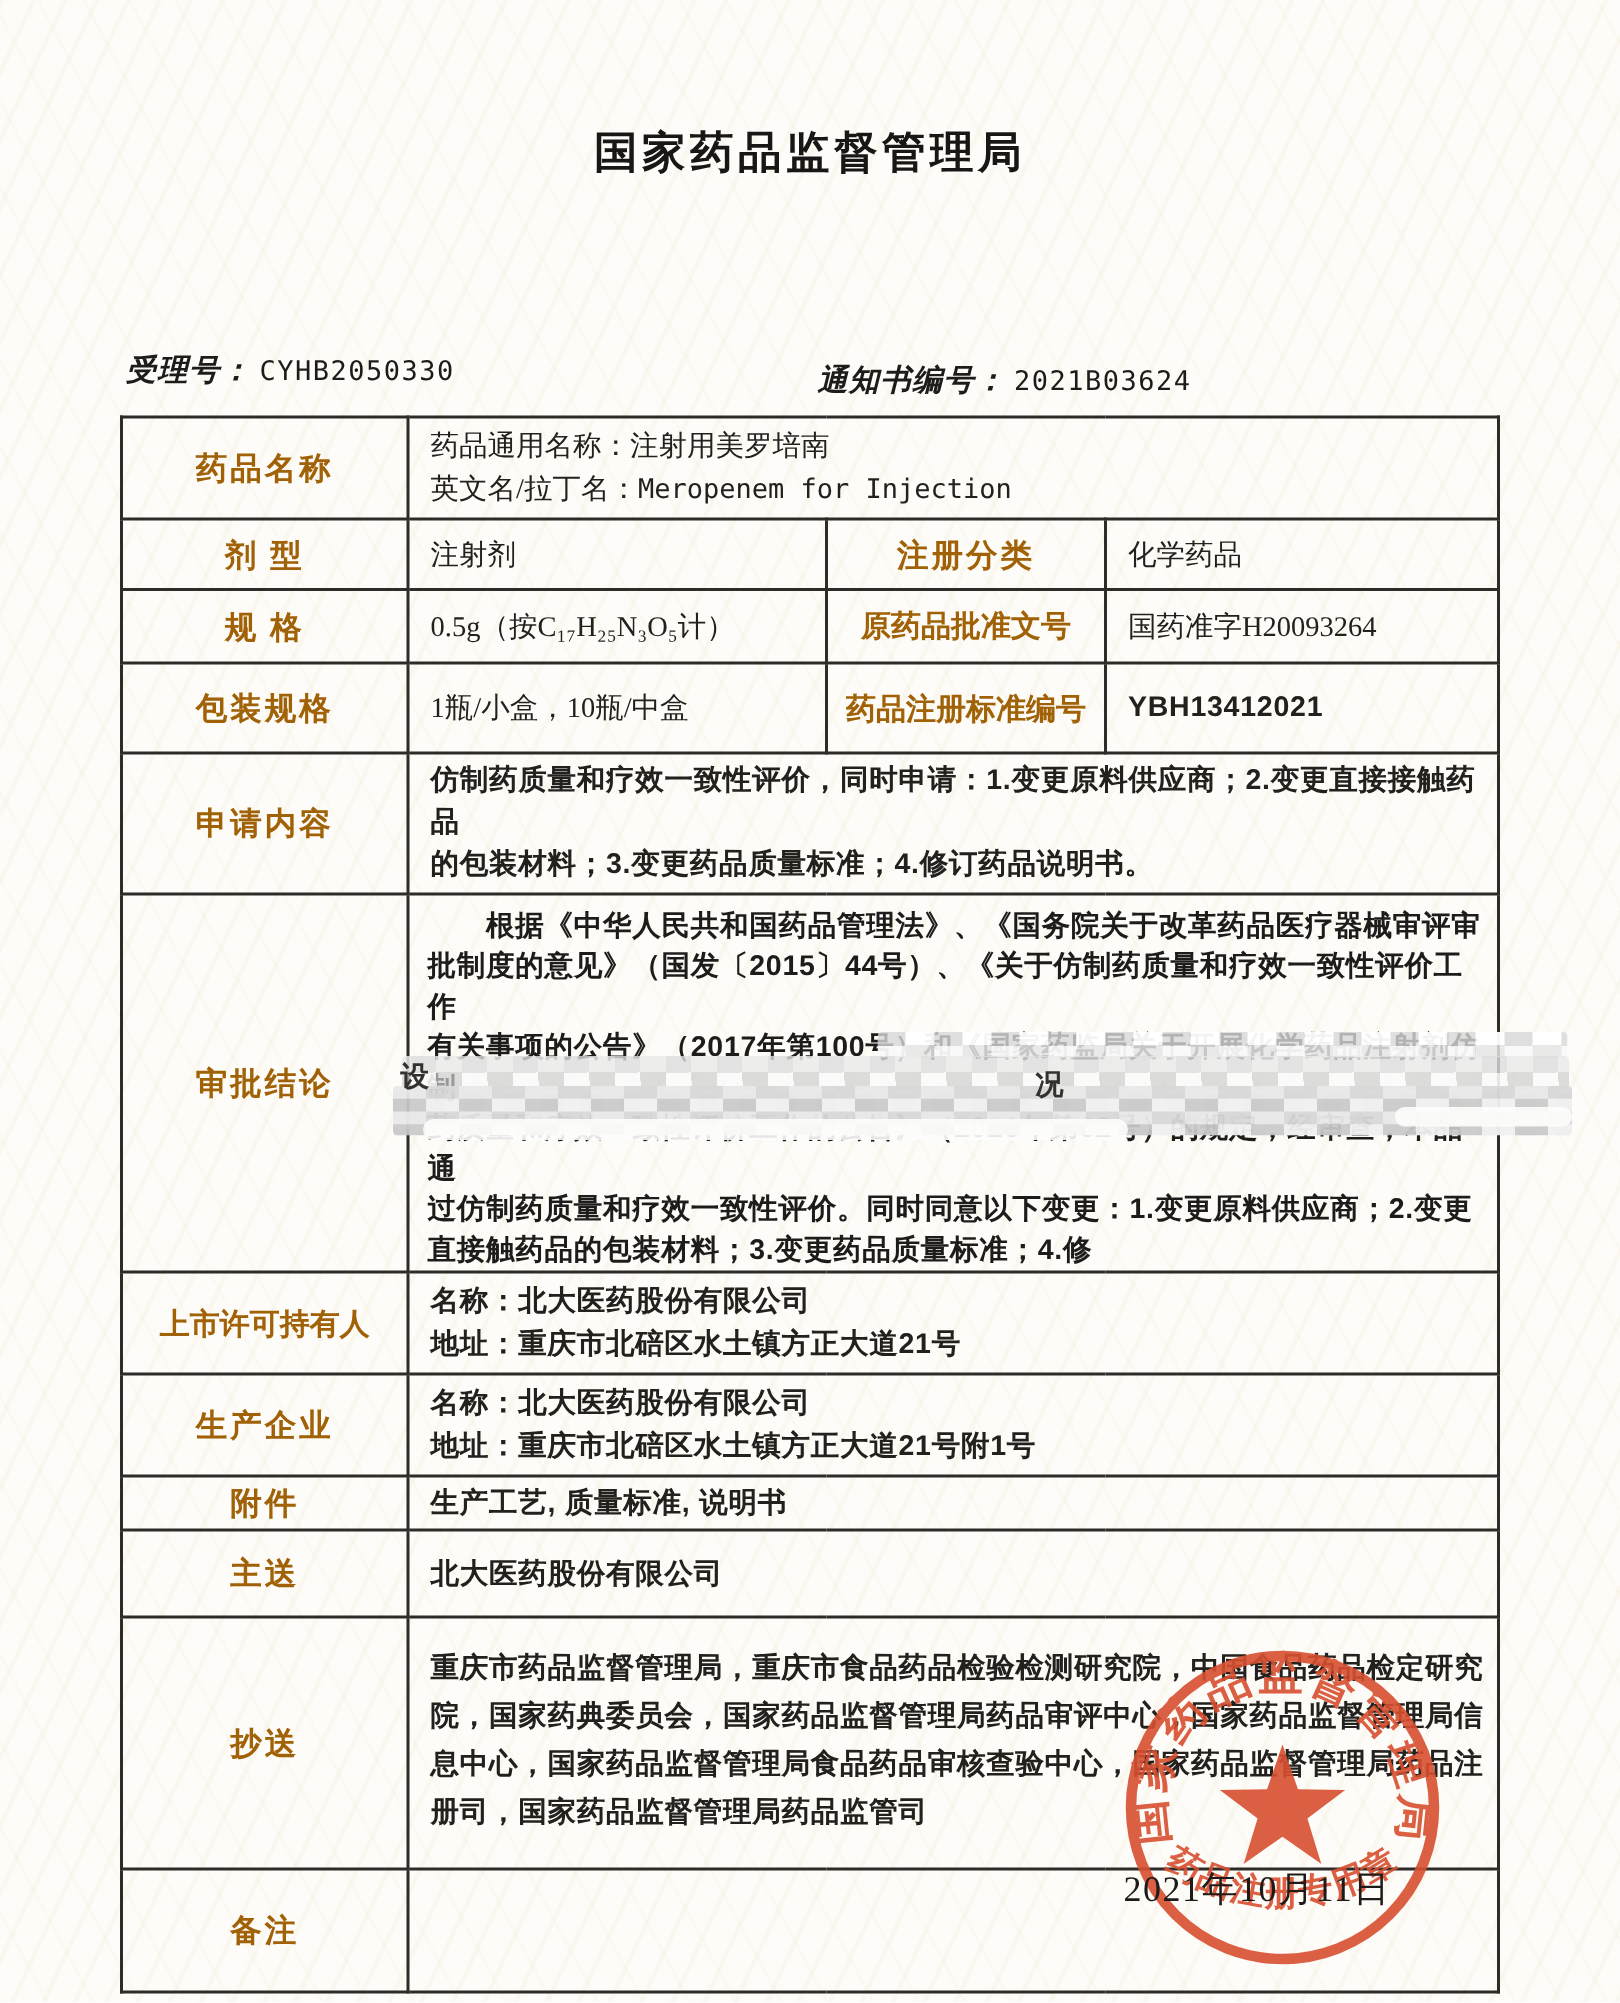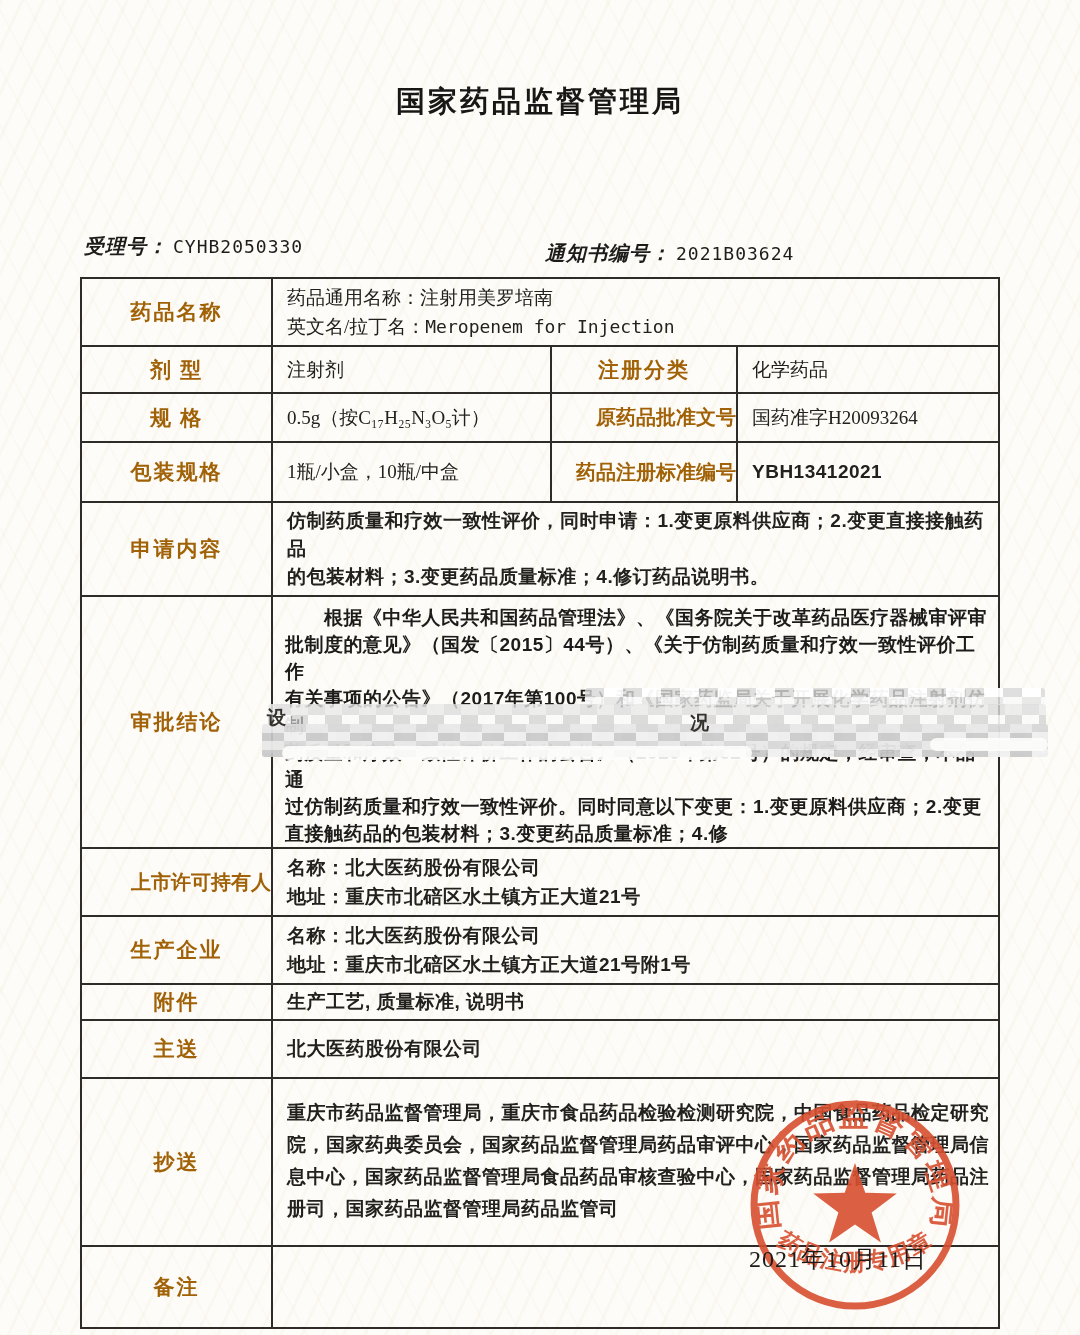--- a/index.html
+++ b/index.html
@@ -23,21 +23,21 @@
   .meta { position:absolute; top:233px; left:0; width:100%; font-size:20px; z-index:1; }
   .meta .m-left { position:absolute; left:84px; top:0; }
   .meta .m-right { position:absolute; left:545px; top:7px; }
   .meta .m-label { font-weight:700; letter-spacing:1px;font-style:italic; }
   .meta .m-code { font-family:"DejaVu Sans Mono","Liberation Mono",monospace; font-size:18px; letter-spacing:1px; }
 
   .doc-table { position:absolute; left:80px; top:277px; z-index:1; }
   table { border-collapse:collapse; table-layout:fixed; width:918px; }
   td { border:2px solid #2e2b28; vertical-align:middle; overflow:visible; }
   td.lbl { text-align:center; font-weight:700; font-size:21px; letter-spacing:2px; color:#a16207; }
-  td.lbl.tight { letter-spacing:0; font-size:20px;text-align:right; }
+  td.lbl.tight { letter-spacing:0; font-size:20px; }
   td.val { font-size:19px; padding:4px 8px 4px 14px; color:#23211e; }
   .pre { white-space:pre-wrap; line-height:28px; }
   .hei { font-family:"Liberation Sans","DejaVu Sans",sans-serif; font-weight:600; letter-spacing:.5px; }
   .code-mono { font-family:"DejaVu Sans Mono","Liberation Mono",monospace; font-size:18px; }
   .two-line { line-height:29px; }
   .concl-cell { position:relative; vertical-align:top; }
   .concl { white-space:pre-wrap; line-height:27px; font-size:19px; padding:7px 6px 0 12px; }
   .cc-cell { vertical-align:top; }
   .cc-text { line-height:32px; padding-top:14px; }
 

